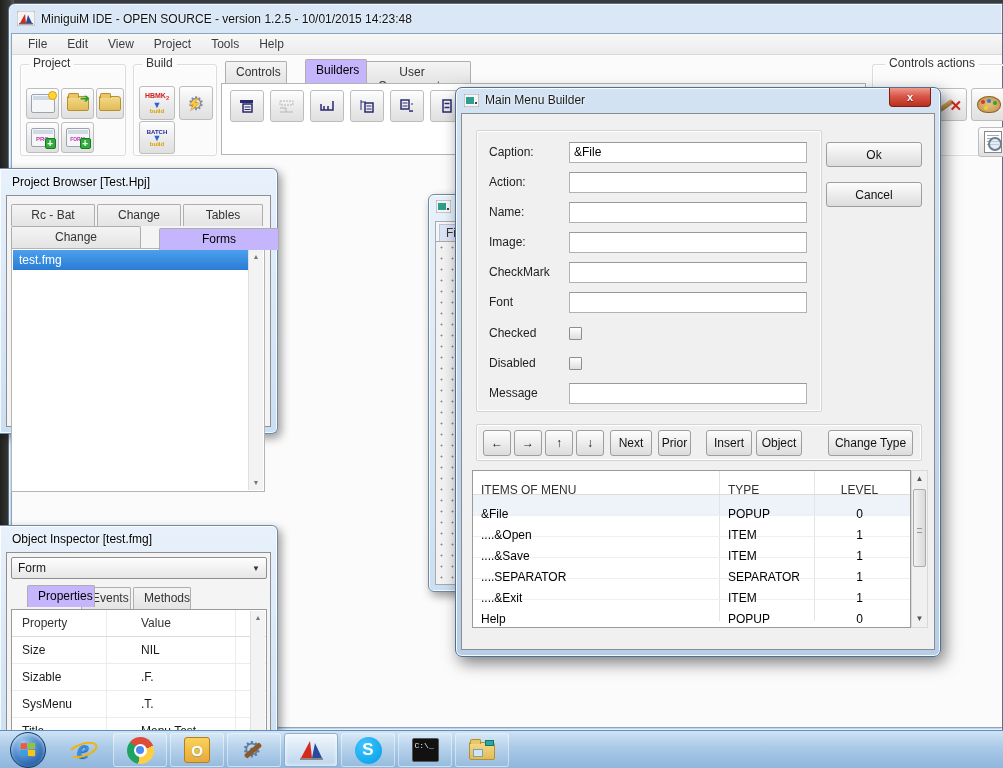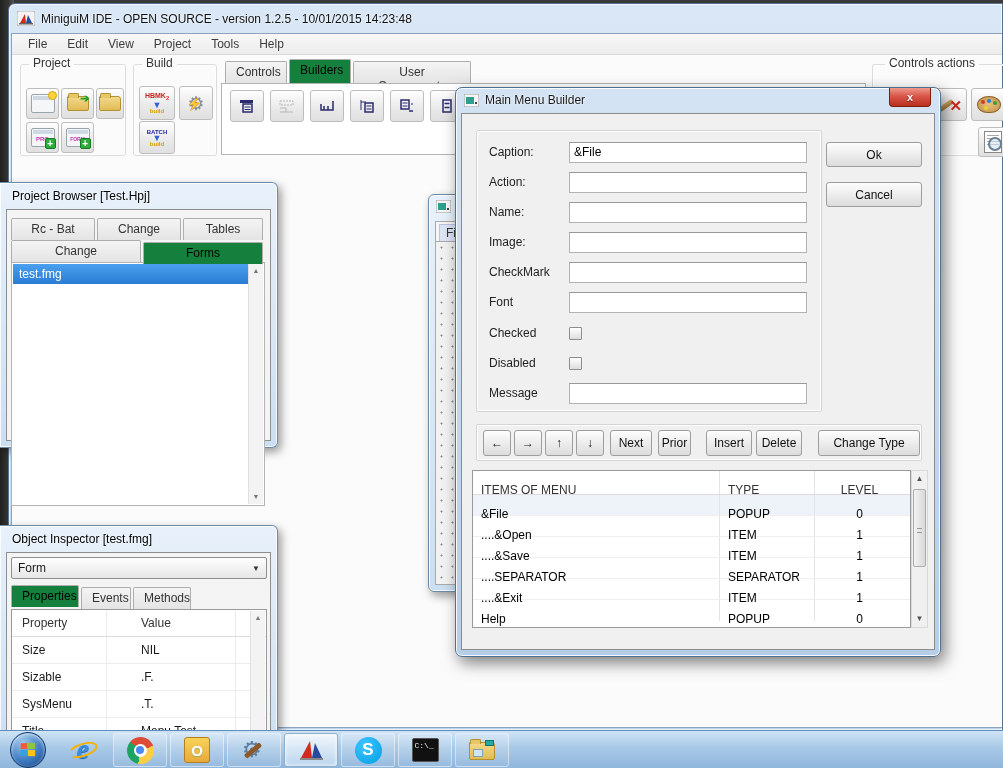--- a/index.html
+++ b/index.html
@@ -23,21 +23,21 @@
   
   .groupbox { border:1px solid #dcdcdc; border-radius:3px; box-shadow:inset 0 0 0 1px #fff; }
   .grouplabel { position:absolute; top:-9px; left:8px; background:#fbfbfb; padding:0 4px; color:#333; }
   .tbtn { position:absolute; width:33px; height:31px; background:linear-gradient(#fefefe,#e9e9e9 60%,#e0e0e0);
     border:1px solid #bdbdbd; border-radius:3px; display:flex; align-items:center; justify-content:center; }
   .tbtn.sm { width:34px; height:32px; }
 
   
   .tab { position:absolute; top:0; height:22px; padding:3px 10px 0; background:linear-gradient(#f4f4f4,#e4e4e4);
     border:1px solid #aeaeae; border-bottom:none; border-radius:2px 2px 0 0; color:#333; text-align:center; }
-  .tab.active { background:#15803d; height:24px; top:-2px; z-index:3; font-weight:normal; color:#000; }
+  .tab.active { background:#c4b5fd; height:24px; top:-2px; z-index:3; font-weight:normal; color:#000;margin-left:16px; }
   .tabpanel { position:absolute; background:#fff; border:1px solid #b4b4b4; }
 
   
   .aeroframe { background:linear-gradient(#e8f1fb,#cbdff2); border:1px solid #6e8aa6; border-radius:6px;
     box-shadow:inset 0 0 0 1px rgba(255,255,255,.8), 3px 4px 10px rgba(0,0,0,.4); }
   .aerotitle { position:absolute; left:12px; top:6px; color:#000; text-shadow:0 0 3px #fff; }
   .aeroclient { position:absolute; left:6px; right:6px; bottom:6px; top:26px; background:#f4f4f4; border:1px solid #8f8f8f; }
 
   input[type=text] { height:21px; border:1px solid #b2b2b2; border-top-color:#999; background:#fff;
     font-family:"Liberation Sans",sans-serif; font-size:12px; padding:0 4px; width:100%; }
@@ -297,21 +297,21 @@
               <i style="left:6px;top:9px;background:#e8d22e;"></i>
           </span>
         </div>
         <div class="tbtn" style="left:105px;top:62px;width:29px;height:30px;">
           <span class="docmag"></span>
         </div>
       </div>
     </div>
   </div>
 
-  <div class="abs aeroframe" style="left:0;top:182px;width:278px;height:266px;z-index:5;border-left:none;border-radius:0 6px 6px 0;">
+  <div class="abs aeroframe" style="left:0;top:168px;width:278px;height:266px;z-index:5;border-left:none;border-radius:0 6px 6px 0;">
     <span class="aerotitle">Project Browser [Test.Hpj]</span>
     <div class="aeroclient">
       <div class="tab" style="left:4px;top:8px;width:84px;"><span>Rc - Bat</span></div>
       <div class="tab" style="left:90px;top:8px;width:84px;"><span>Change</span></div>
       <div class="tab" style="left:176px;top:8px;width:80px;"><span>Tables</span></div>
       <div class="tab" style="left:4px;top:30px;width:130px;"><span>Change</span></div>
       <div class="tab active" style="left:136px;top:32px;width:120px;height:22px;"><span>Forms</span></div>
       <div class="tabpanel" style="left:4px;top:52px;width:254px;height:244px;">
         <div style="position:absolute;left:1px;top:1px;right:16px;height:20px;background:linear-gradient(#4aa0ee,#2a7cd4);color:#fff;padding:3px 0 0 6px;">test.fmg</div>
         <div class="scrollbar-mini">
@@ -451,23 +451,23 @@
         <div class="btn navbtn" style="left:133px;width:42px;">
             <span>Next</span>
           </div>
         <div class="btn navbtn" style="left:181px;width:33px;">
             <span>Prior</span>
           </div>
         <div class="btn navbtn" style="left:229px;width:46px;">
             <span>Insert</span>
           </div>
         <div class="btn navbtn" style="left:279px;width:46px;">
-            <span>Delete</span>
-          </div>
-        <div class="btn navbtn" style="left:341px;width:102px;">
+            <span>Object</span>
+          </div>
+        <div class="btn navbtn" style="left:351px;width:85px;">
             <span>Change Type</span>
           </div>
       </div>
 
       <div id="menu-table">
         <div class="hdr">
           <div class="c0">ITEMS OF MENU</div>
           <div class="c1">TYPE</div>
           <div class="c2">LEVEL</div>
         </div>

